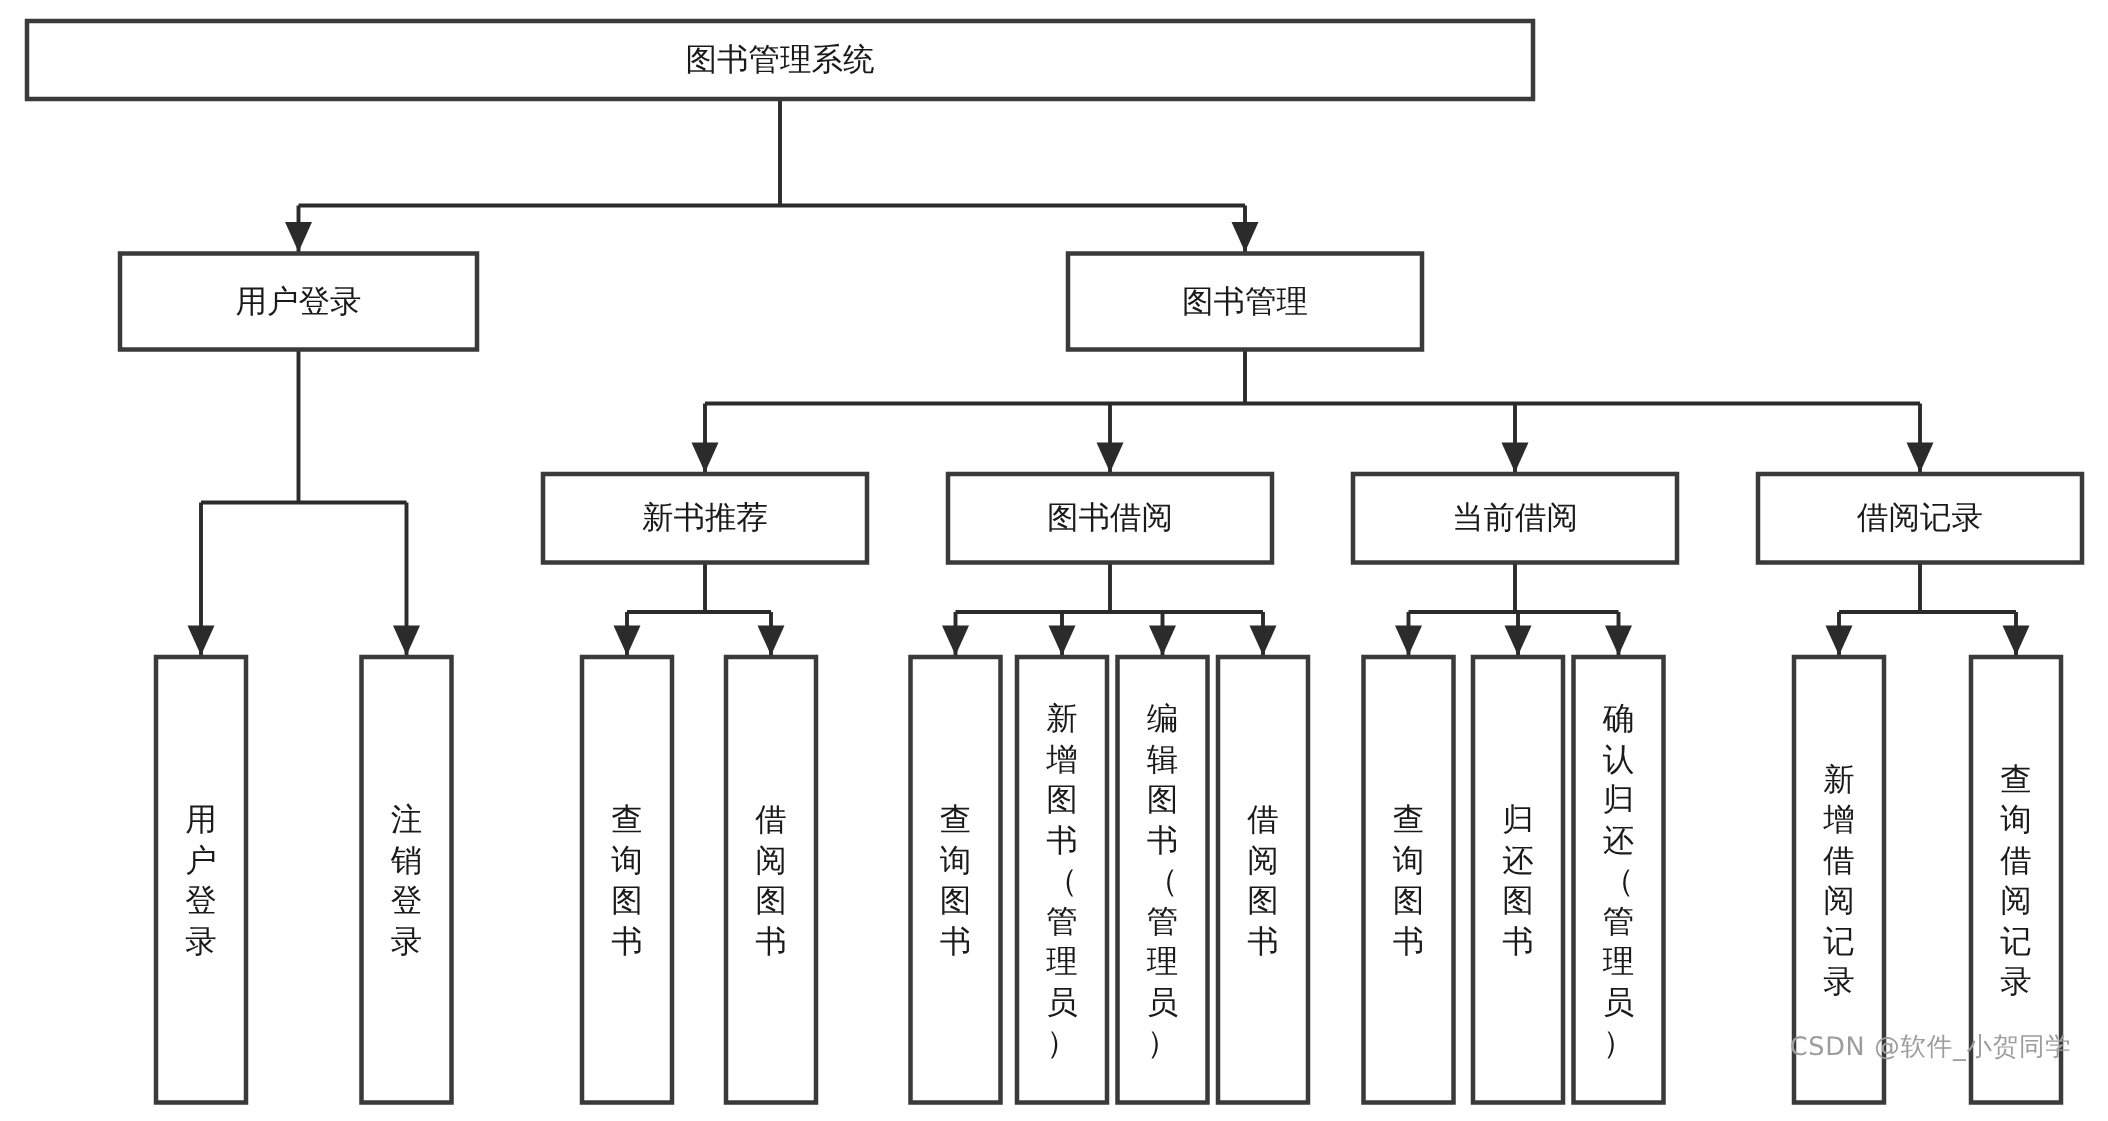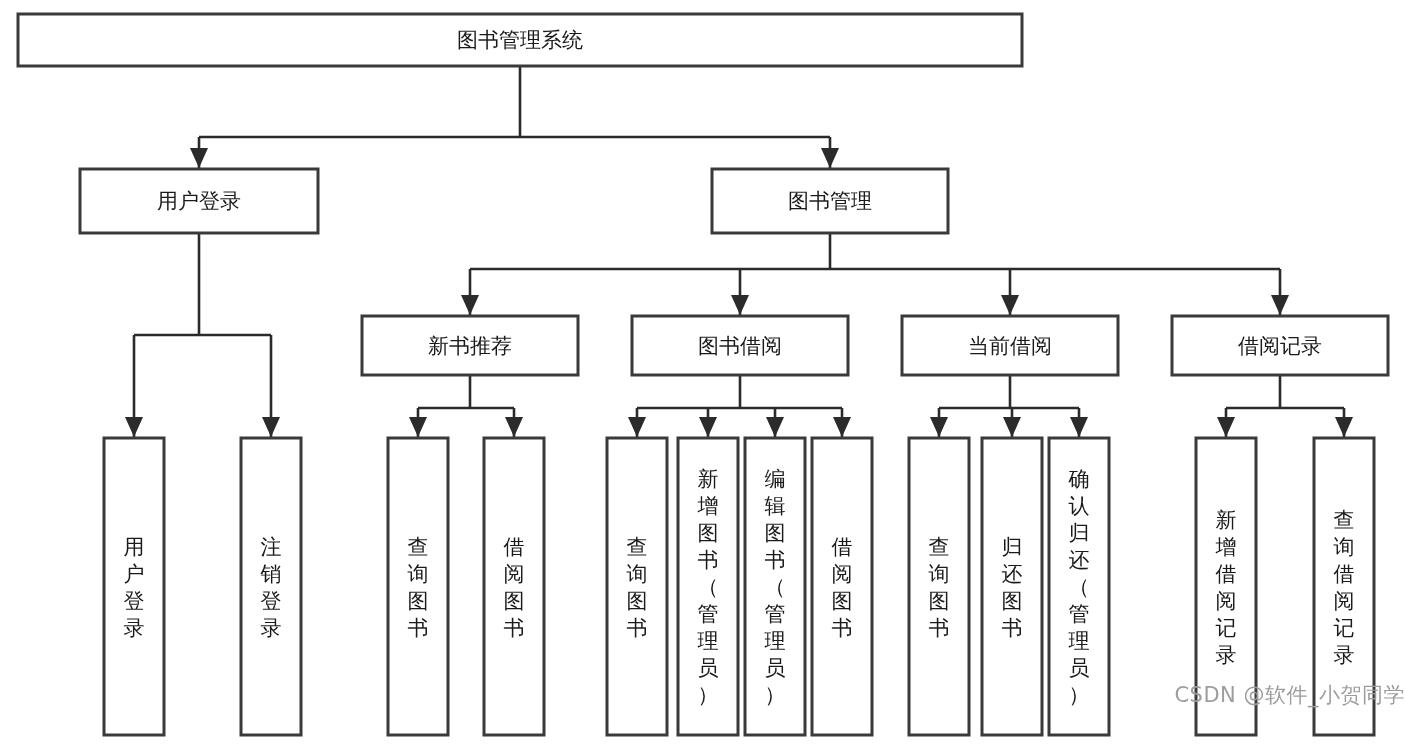--- a/index.html
+++ b/index.html
@@ -51,24 +51,24 @@
     dominant-baseline: middle;
   }
   .node-label-v {
     font-family: "DejaVu Sans", "Liberation Sans", sans-serif;
     font-size: 21px;
     fill: #1a1a1a;
     text-anchor: middle;
   }
   .watermark {
     position: absolute;
-    right: 0;
+    right: 24px;
     bottom: 6px;
     font-family: "DejaVu Sans", "Liberation Sans", sans-serif;
-    font-size: 21px;
+    font-size: 17px;
     color: #9d9d9d;
     white-space: nowrap;
     letter-spacing: 0.5px;
   }
 </style>
 </head>
 <body>
 
 <div id="diagram-root">
   <svg id="tree-svg" viewBox="0 0 1405 747" xmlns="http://www.w3.org/2000/svg">

